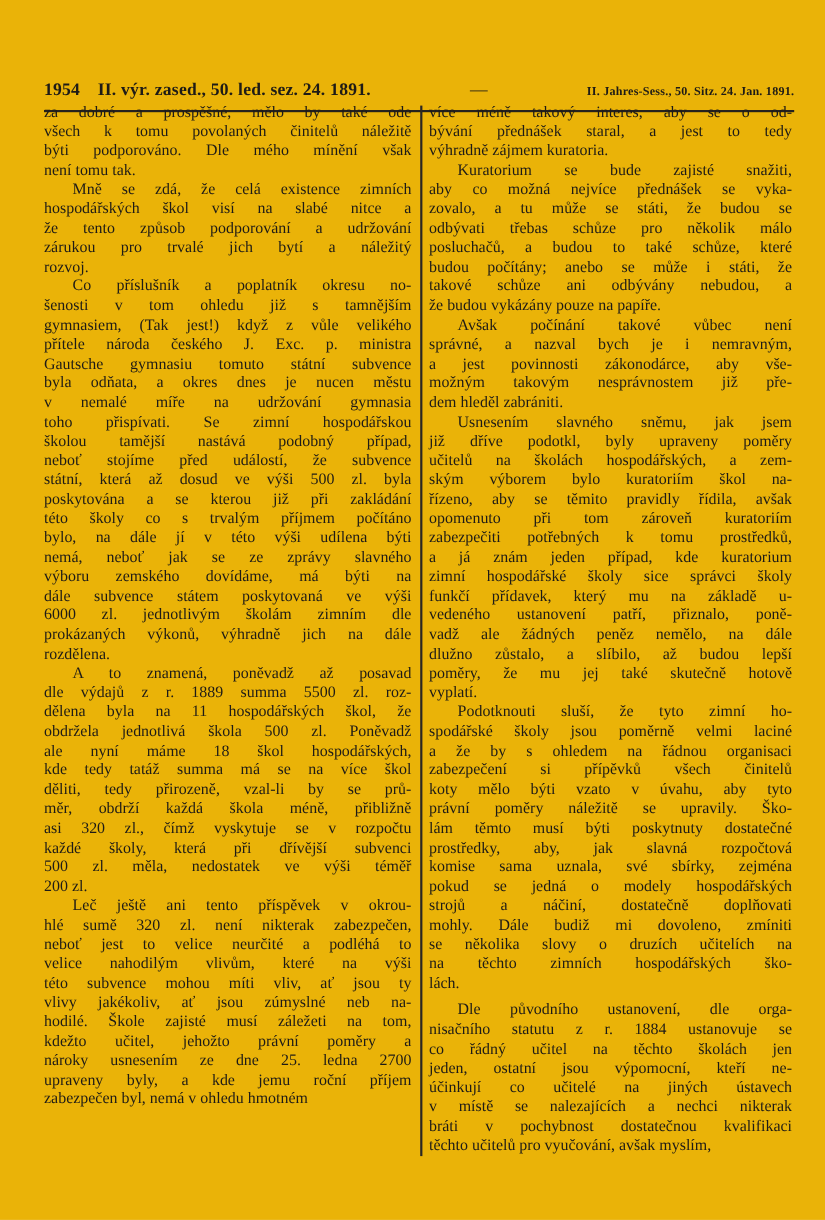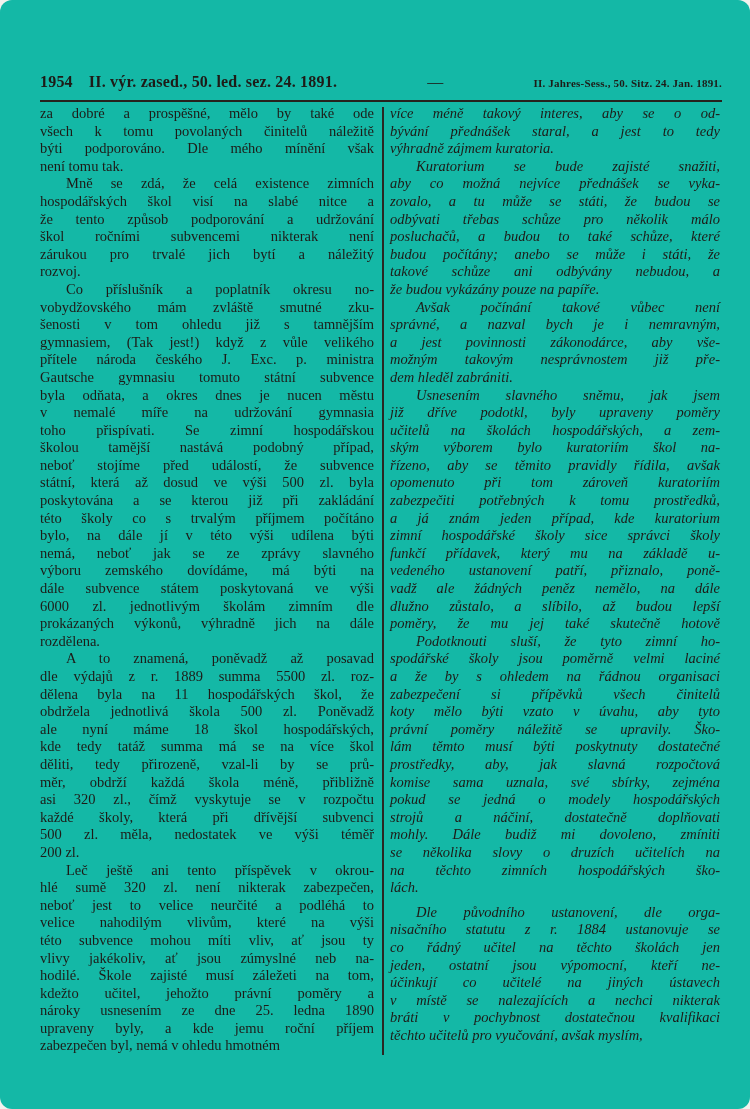--- a/index.html
+++ b/index.html
@@ -6,51 +6,50 @@
   body {
     width: 750px; height: 1109px;
     background: #f3f2ee;
     font-family: "Liberation Serif", serif;
     color: #1e1b17;
   }
   .page {
     position: relative;
     width: 750px; height: 1109px;
     overflow: hidden;
-    background: #14b8a6;
-    border-radius: 12px;
+    background: #eab308;
   }
   .header {
     position: absolute;
     left: 40px; top: 73px; width: 682px;
     display: flex; align-items: baseline;
     font-weight: 700; font-size: 16px;
     letter-spacing: 0.2px;
     white-space: nowrap;
   }
   .h-num { margin-right: 16px; }
   .h-sep { flex: 1; text-align: center; font-weight: 400; }
   .h-german { font-family: Liberation Serif, serif; font-size: 11px; }
   .header-rule {
     position: absolute;
     left: 40px; top: 100px; width: 682px; height: 2px;
     background: #26221d;
   }
   .columns {
     position: absolute;
-    left: 40px; top: 105px; width: 682px;
+    left: 40px; top: 94px; width: 682px;
     display: flex;
   }
   .col {
     font-size: 14.5px;
     line-height: 17.6px;
     text-rendering: optimizeLegibility;
   }
   .col-left  { width: 334px; }
-  .col-right { width: 330px; font-style: italic; }
+  .col-right { width: 330px; }
   .col-divider {
     width: 2px; background: #2b2723;
     margin: 2px 6px 0 8px;
   }
   .para { margin: 0; }
   .para.space-before { margin-top: 7px; }
   .line {
     text-align: justify;
     text-align-last: justify;
   }
@@ -73,27 +72,25 @@
         <div class="para">
           <div class="line">za dobré a prospěšné, mělo by také ode</div>
           <div class="line">všech k tomu povolaných činitelů náležitě</div>
           <div class="line">býti podporováno. Dle mého mínění však</div>
           <div class="line last">není tomu tak.</div>
         </div>
         <div class="para indent">
           <div class="line">Mně se zdá, že celá existence zimních</div>
           <div class="line">hospodářských škol visí na slabé nitce a</div>
           <div class="line">že tento způsob podporování a udržování</div>
-          <div class="line">škol ročními subvencemi nikterak není</div>
           <div class="line">zárukou pro trvalé jich bytí a náležitý</div>
           <div class="line last">rozvoj.</div>
         </div>
         <div class="para indent">
           <div class="line">Co příslušník a poplatník okresu no-</div>
-          <div class="line">vobydžovského mám zvláště smutné zku-</div>
           <div class="line">šenosti v tom ohledu již s tamnějším</div>
           <div class="line">gymnasiem, (Tak jest!) když z vůle velikého</div>
           <div class="line">přítele národa českého J. Exc. p. ministra</div>
           <div class="line">Gautsche gymnasiu tomuto státní subvence</div>
           <div class="line">byla odňata, a okres dnes je nucen městu</div>
           <div class="line">v nemalé míře na udržování gymnasia</div>
           <div class="line">toho přispívati. Se zimní hospodářskou</div>
           <div class="line">školou tamější nastává podobný případ,</div>
           <div class="line">neboť stojíme před událostí, že subvence</div>
           <div class="line">státní, která až dosud ve výši 500 zl. byla</div>
@@ -123,21 +120,21 @@
         </div>
         <div class="para indent">
           <div class="line">Leč ještě ani tento příspěvek v okrou-</div>
           <div class="line">hlé sumě 320 zl. není nikterak zabezpečen,</div>
           <div class="line">neboť jest to velice neurčité a podléhá to</div>
           <div class="line">velice nahodilým vlivům, které na výši</div>
           <div class="line">této subvence mohou míti vliv, ať jsou ty</div>
           <div class="line">vlivy jakékoliv, ať jsou zúmyslné neb na-</div>
           <div class="line">hodilé. Škole zajisté musí záležeti na tom,</div>
           <div class="line">kdežto učitel, jehožto právní poměry a</div>
-          <div class="line">nároky usnesením ze dne 25. ledna 1890</div>
+          <div class="line">nároky usnesením ze dne 25. ledna 2700</div>
           <div class="line">upraveny byly, a kde jemu roční příjem</div>
           <div class="line last">zabezpečen byl, nemá v ohledu hmotném</div>
         </div>
       </div>
     <div class="col-divider"></div>
     <div class="col col-right" id="col-right">
         <div class="para">
           <div class="line">více méně takový interes, aby se o od-</div>
           <div class="line">bývání přednášek staral, a jest to tedy</div>
           <div class="line last">výhradně zájmem kuratoria.</div>
@@ -167,20 +164,21 @@
           <div class="line">řízeno, aby se těmito pravidly řídila, avšak</div>
           <div class="line">opomenuto při tom zároveň kuratoriím</div>
           <div class="line">zabezpečiti potřebných k tomu prostředků,</div>
           <div class="line">a já znám jeden případ, kde kuratorium</div>
           <div class="line">zimní hospodářské školy sice správci školy</div>
           <div class="line">funkčí přídavek, který mu na základě u-</div>
           <div class="line">vedeného ustanovení patří, přiznalo, poně-</div>
           <div class="line">vadž ale žádných peněz nemělo, na dále</div>
           <div class="line">dlužno zůstalo, a slíbilo, až budou lepší</div>
           <div class="line">poměry, že mu jej také skutečně hotově</div>
+          <div class="line last">vyplatí.</div>
         </div>
         <div class="para indent">
           <div class="line">Podotknouti sluší, že tyto zimní ho-</div>
           <div class="line">spodářské školy jsou poměrně velmi laciné</div>
           <div class="line">a že by s ohledem na řádnou organisaci</div>
           <div class="line">zabezpečení si přípěvků všech činitelů</div>
           <div class="line">koty mělo býti vzato v úvahu, aby tyto</div>
           <div class="line">právní poměry náležitě se upravily. Ško-</div>
           <div class="line">lám těmto musí býti poskytnuty dostatečné</div>
           <div class="line">prostředky, aby, jak slavná rozpočtová</div>

